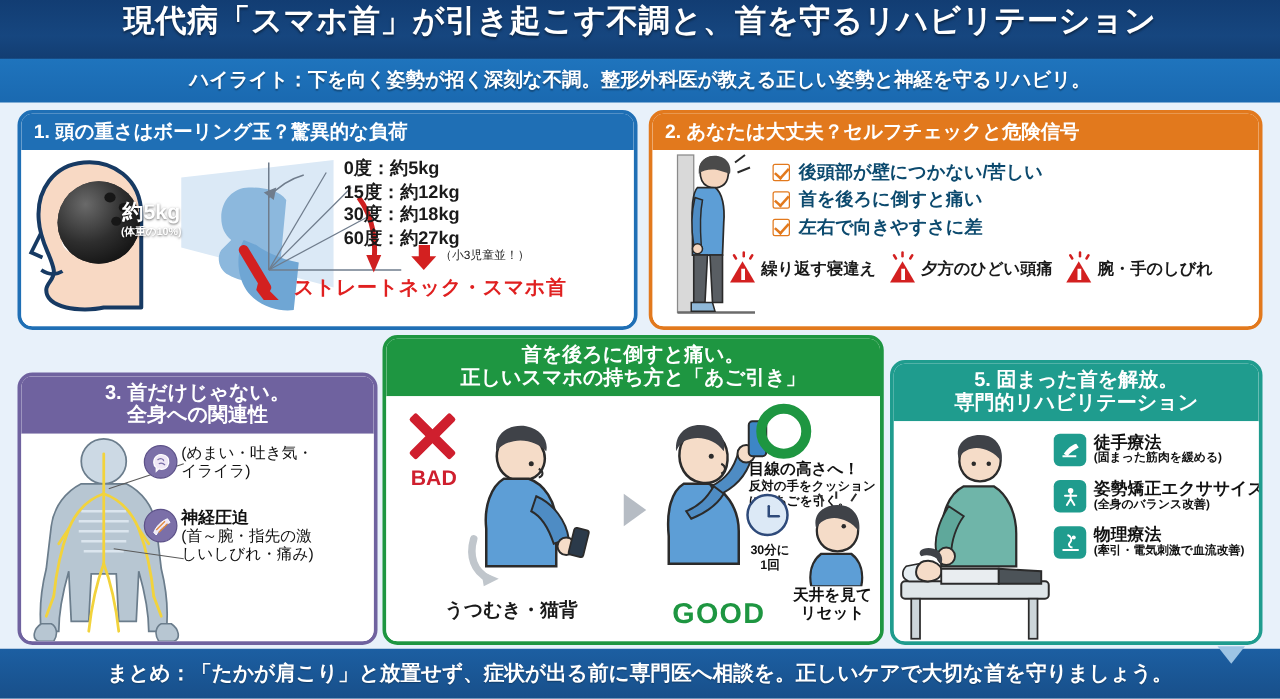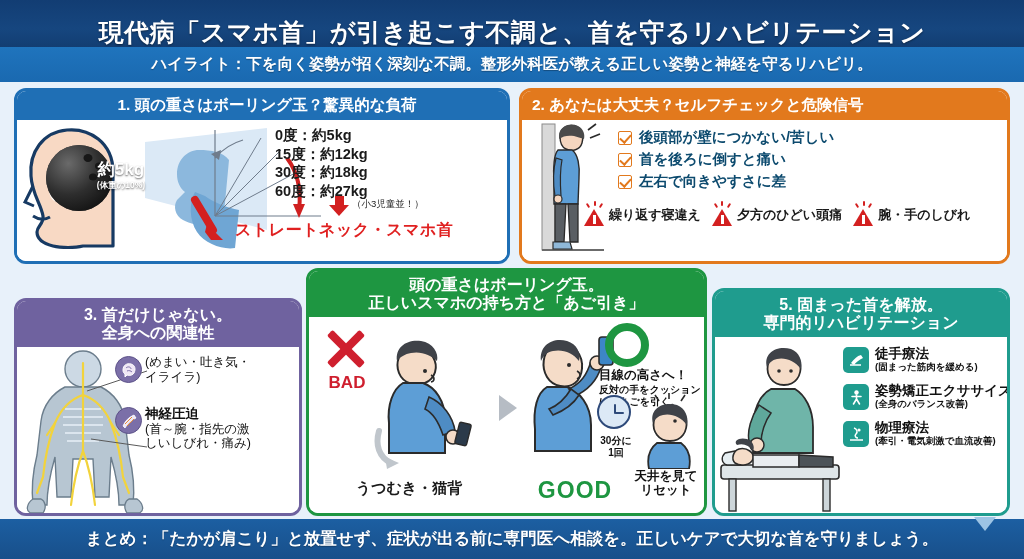--- a/index.html
+++ b/index.html
@@ -10,21 +10,21 @@
   }
   body {
     background: #e8f1fa;
     position: relative;
   }
 
   
   #masthead {
     position: absolute; left: 0; top: 0; width: 1024px; height: 64px;
     background: linear-gradient(180deg, #123d73 0%, #16467f 45%, #0f3566 100%);
-    display: flex; align-items: center; justify-content: center;
+    display: flex; justify-content: center;
   }
   #masthead .title {
     color: #ffffff; font-size: 25px; font-weight: bold; letter-spacing: .5px;
     text-shadow: 0 1px 2px rgba(0,0,0,.45);
     white-space: nowrap;
   }
   #subbar {
     position: absolute; left: 0; top: 47px; width: 1024px; height: 35px;
     background: linear-gradient(180deg, #1f74bd 0%, #1a69b0 100%);
     display: flex; align-items: center; justify-content: center;
@@ -48,21 +48,21 @@
   }
   .panel-head.two-line {
     height: 46px; flex-direction: column; align-items: center; justify-content: center;
     line-height: 1.12; padding-left: 0; font-size: 16px;
   }
   .panel-body { position: relative; background: #fff; }
 
   
   #panel1 { left: 14px; top: 88px; width: 496px; height: 176px;
             border: 3px solid #1f6fb5; }
-  #panel1 .panel-head { background: #1f6fb5; justify-content: center; }
+  #panel1 .panel-head { background: #1f6fb5; }
   #panel1 .panel-body { height: 141px; }
 
   
   #panel2 { left: 519px; top: 88px; width: 491px; height: 176px;
             border: 3px solid #e2791d; }
   #panel2 .panel-head { background: #e2791d; }
   #panel2 .panel-body { height: 141px; }
 
   
   #panel3 { left: 14px; top: 298px; width: 288px; height: 218px;
@@ -452,21 +452,21 @@
         <div class="t1">神経圧迫</div>
         <div class="t2" style="white-space:pre-line">(首～腕・指先の激
 しいしびれ・痛み)</div>
       </div>
     </div>
   </div>
 </div>
 
 <div class="panel" id="panel4">
   <div class="panel-head two-line">
-    <span>頭の重さはボーリング玉。</span>
+    <span>首を後ろに倒すと痛い。</span>
     <span>正しいスマホの持ち方と「あご引き」</span>
   </div>
   <div class="panel-body">
 
     <div class="bad-x">
       <span class="a"></span>
         <span class="b"></span>
     </div>
     <div class="bad-label">BAD</div>
 

